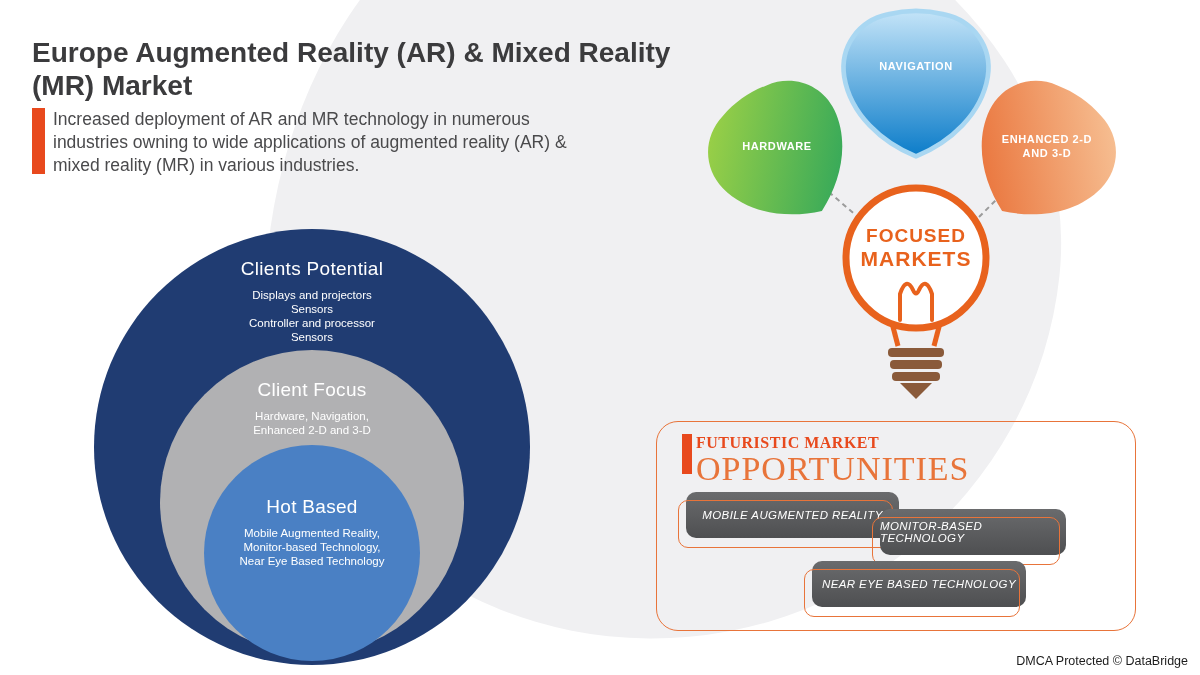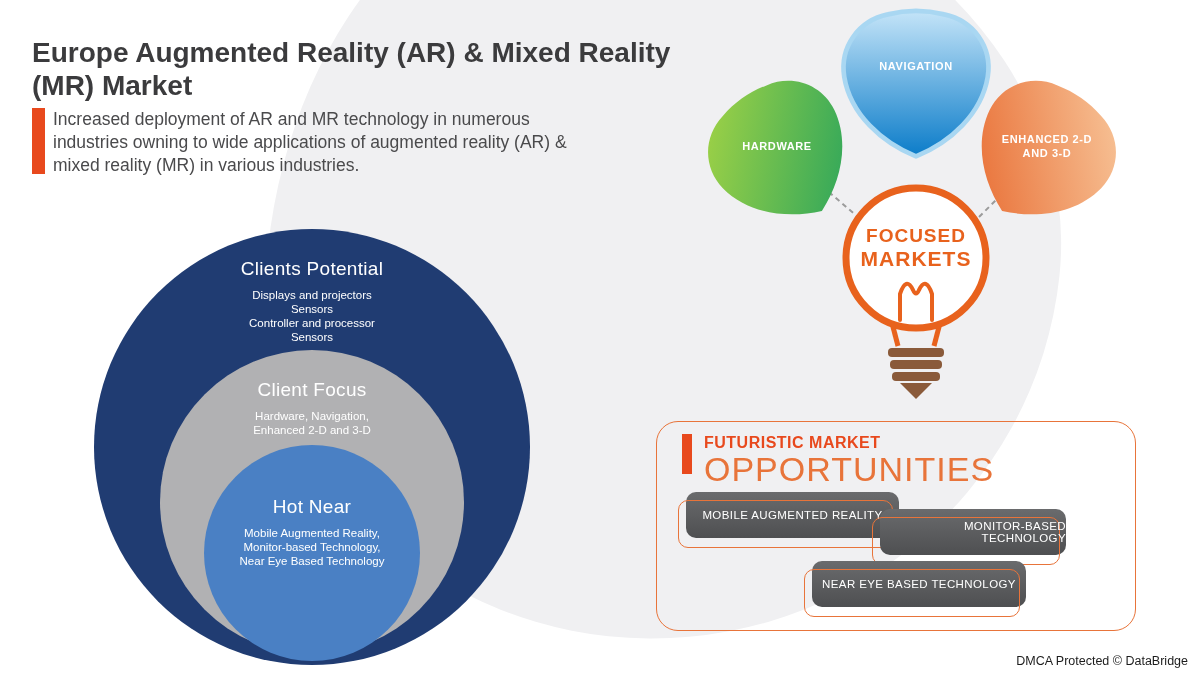--- a/index.html
+++ b/index.html
@@ -58,26 +58,26 @@
 
   
   .bulb{position:absolute;left:824px;top:178px;width:184px;height:226px;z-index:2;}
   .bulb text{font-family:"Liberation Sans", sans-serif;font-weight:bold;fill:#e8621d;}
 
   
   .opp-box{position:absolute;left:656px;top:421px;width:480px;height:210px;z-index:2;
            border:1.5px solid var(--accent-light);border-radius:22px;background:transparent;}
   .opp-header{position:absolute;left:682px;top:434px;display:flex;z-index:3;}
   .opp-accent{width:10px;height:40px;background:var(--accent);flex:0 0 10px;}
-  .opp-head-text{margin-left:12px;}
+  .opp-head-text{margin-left:4px;font-family:Liberation Serif, serif;}
   .opp-small{font-size:16px;font-weight:bold;color:var(--accent);letter-spacing:.5px;}
   .opp-large{font-size:34px;font-weight:400;color:var(--accent-light);letter-spacing:1px;margin-top:-2px;}
   .opp-btn{position:absolute;z-index:3;background:linear-gradient(#6a6b6d,#4e4f51);
            border-radius:10px;color:#fff;display:flex;align-items:center;justify-content:center;
-           font-size:11.5px;letter-spacing:.4px;text-align:right;}
+           font-size:11.5px;letter-spacing:.4px;text-align:left;font-style:italic;}
   .opp-btn::before{content:"";position:absolute;left:-8px;top:8px;width:100%;height:100%;
            border:1.5px solid var(--accent-light);border-radius:10px;z-index:-1;}
   .btn-1{left:686px;top:492px;width:213px;height:46px;}
   .btn-2{left:880px;top:489px;width:186px;height:46px;margin-top:20px;}
   .btn-3{left:812px;top:561px;width:214px;height:46px;}
 
   
   .footer{position:absolute;right:12px;bottom:7px;font-size:12.5px;color:#1c1c1c;z-index:2;}
 </style>
 </head>
@@ -107,21 +107,21 @@
     <div class="c-line">Sensors</div>
   </div>
 
   <div class="ctext ct-middle">
     <div class="c-title">Client Focus</div>
     <div class="c-line">Hardware, Navigation,</div>
     <div class="c-line">Enhanced 2-D and 3-D</div>
   </div>
 
   <div class="ctext ct-inner">
-    <div class="c-title">Hot Near</div>
+    <div class="c-title">Hot Based</div>
     <div class="c-line">Mobile Augmented Reality,</div>
     <div class="c-line">Monitor-based Technology,</div>
     <div class="c-line">Near Eye Based Technology</div>
   </div>
 
   <div class="petal petal-green">
     <svg viewBox="0 0 100 100">
       <defs>
         <linearGradient id="gradGreen" x1="0" y1="0" x2="1" y2="1">
           <stop offset="0" stop-color="#a8d544"></stop>

